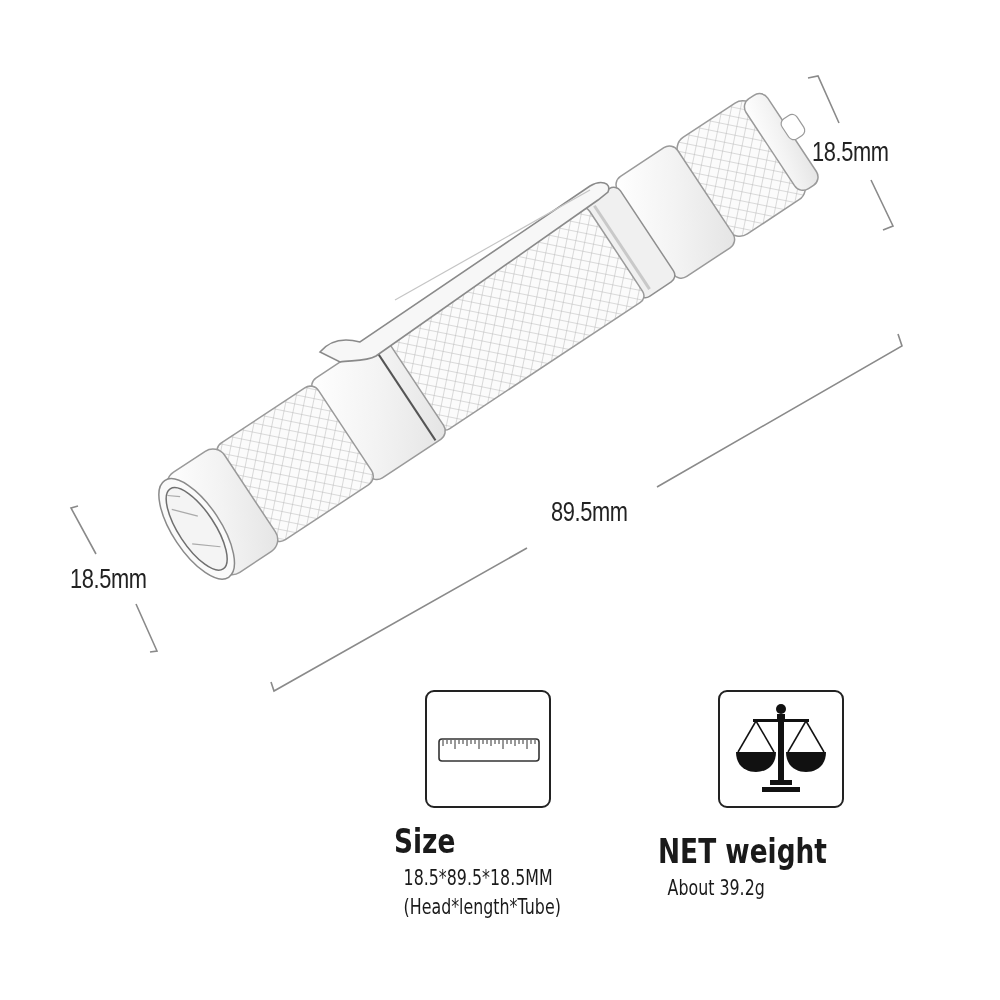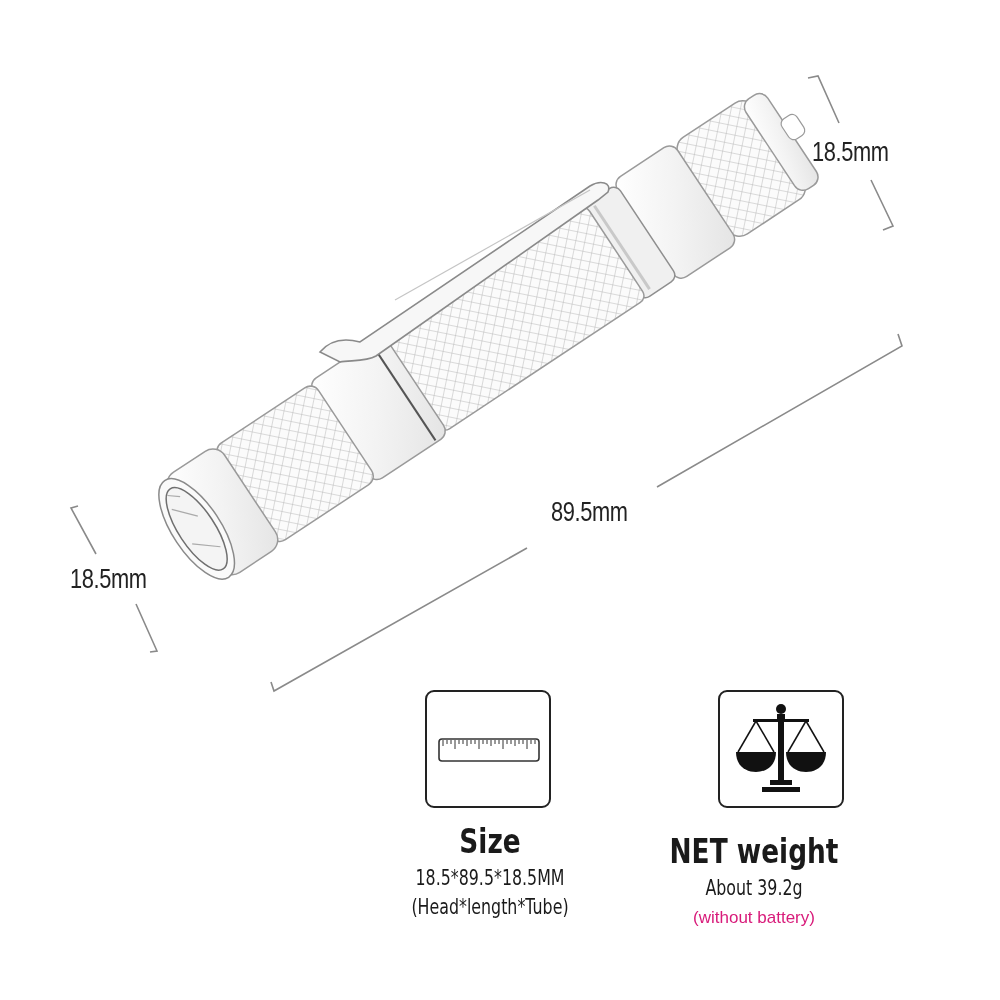--- a/index.html
+++ b/index.html
@@ -1,20 +1,20 @@
 <!DOCTYPE html>
 <html><head>
 <meta charset="utf-8">
 <style>
   html, body { margin:0; padding:0; background:#ffffff; }
   body { width:1000px; height:1000px; position:relative; overflow:hidden; font-family:"DejaVu Sans Condensed","DejaVu Sans", sans-serif; }
   .stage { position:absolute; left:0; top:0; width:911px; height:1000px; }
   .dim-label { position:absolute; color:#222; font-family:"Liberation Sans Narrow","Liberation Sans", sans-serif; font-size:28px; letter-spacing:-0.5px; transform:scaleX(0.78); transform-origin:left center; white-space:nowrap; }
   .icon-box { position:absolute; width:126px; height:118px; border:2px solid #222; border-radius:9px; background:#fff; box-sizing:border-box; }
-  .caption { position:absolute; text-align:center; color:#1a1a1a; white-space:nowrap; }
+  .caption { position:absolute; color:#1a1a1a; white-space:nowrap; }
   .cap-title { font-family:"DejaVu Sans", sans-serif; font-weight:bold; font-size:33px; transform:scaleX(0.80); }
   .cap-line { font-family:"DejaVu Sans", sans-serif; font-size:22px; transform:scaleX(0.72); margin-top:4px; }
   .cap-note { font-family:"Liberation Sans", sans-serif; font-size:17px; margin-top:8px; }
 </style>
 </head>
 <body>
 
 <div class="stage">
 
   <svg width="1000" height="1000" style="position:absolute;left:0;top:0;">
@@ -126,15 +126,14 @@
 
   <div class="caption" style="left:370px;top:822px;width:240px;">
     <div class="cap-title">Size</div>
     <div class="cap-line">18.5*89.5*18.5MM</div>
     <div class="cap-line">(Head*length*Tube)</div>
   </div>
 
   <div class="caption" style="left:634px;top:832px;width:240px;">
     <div class="cap-title">NET weight</div>
     <div class="cap-line">About 39.2g</div>
-    <div class="cap-note" style="color:#d81b7a;">(without battery)</div>
   </div>
 </div>
 
 </body></html>

